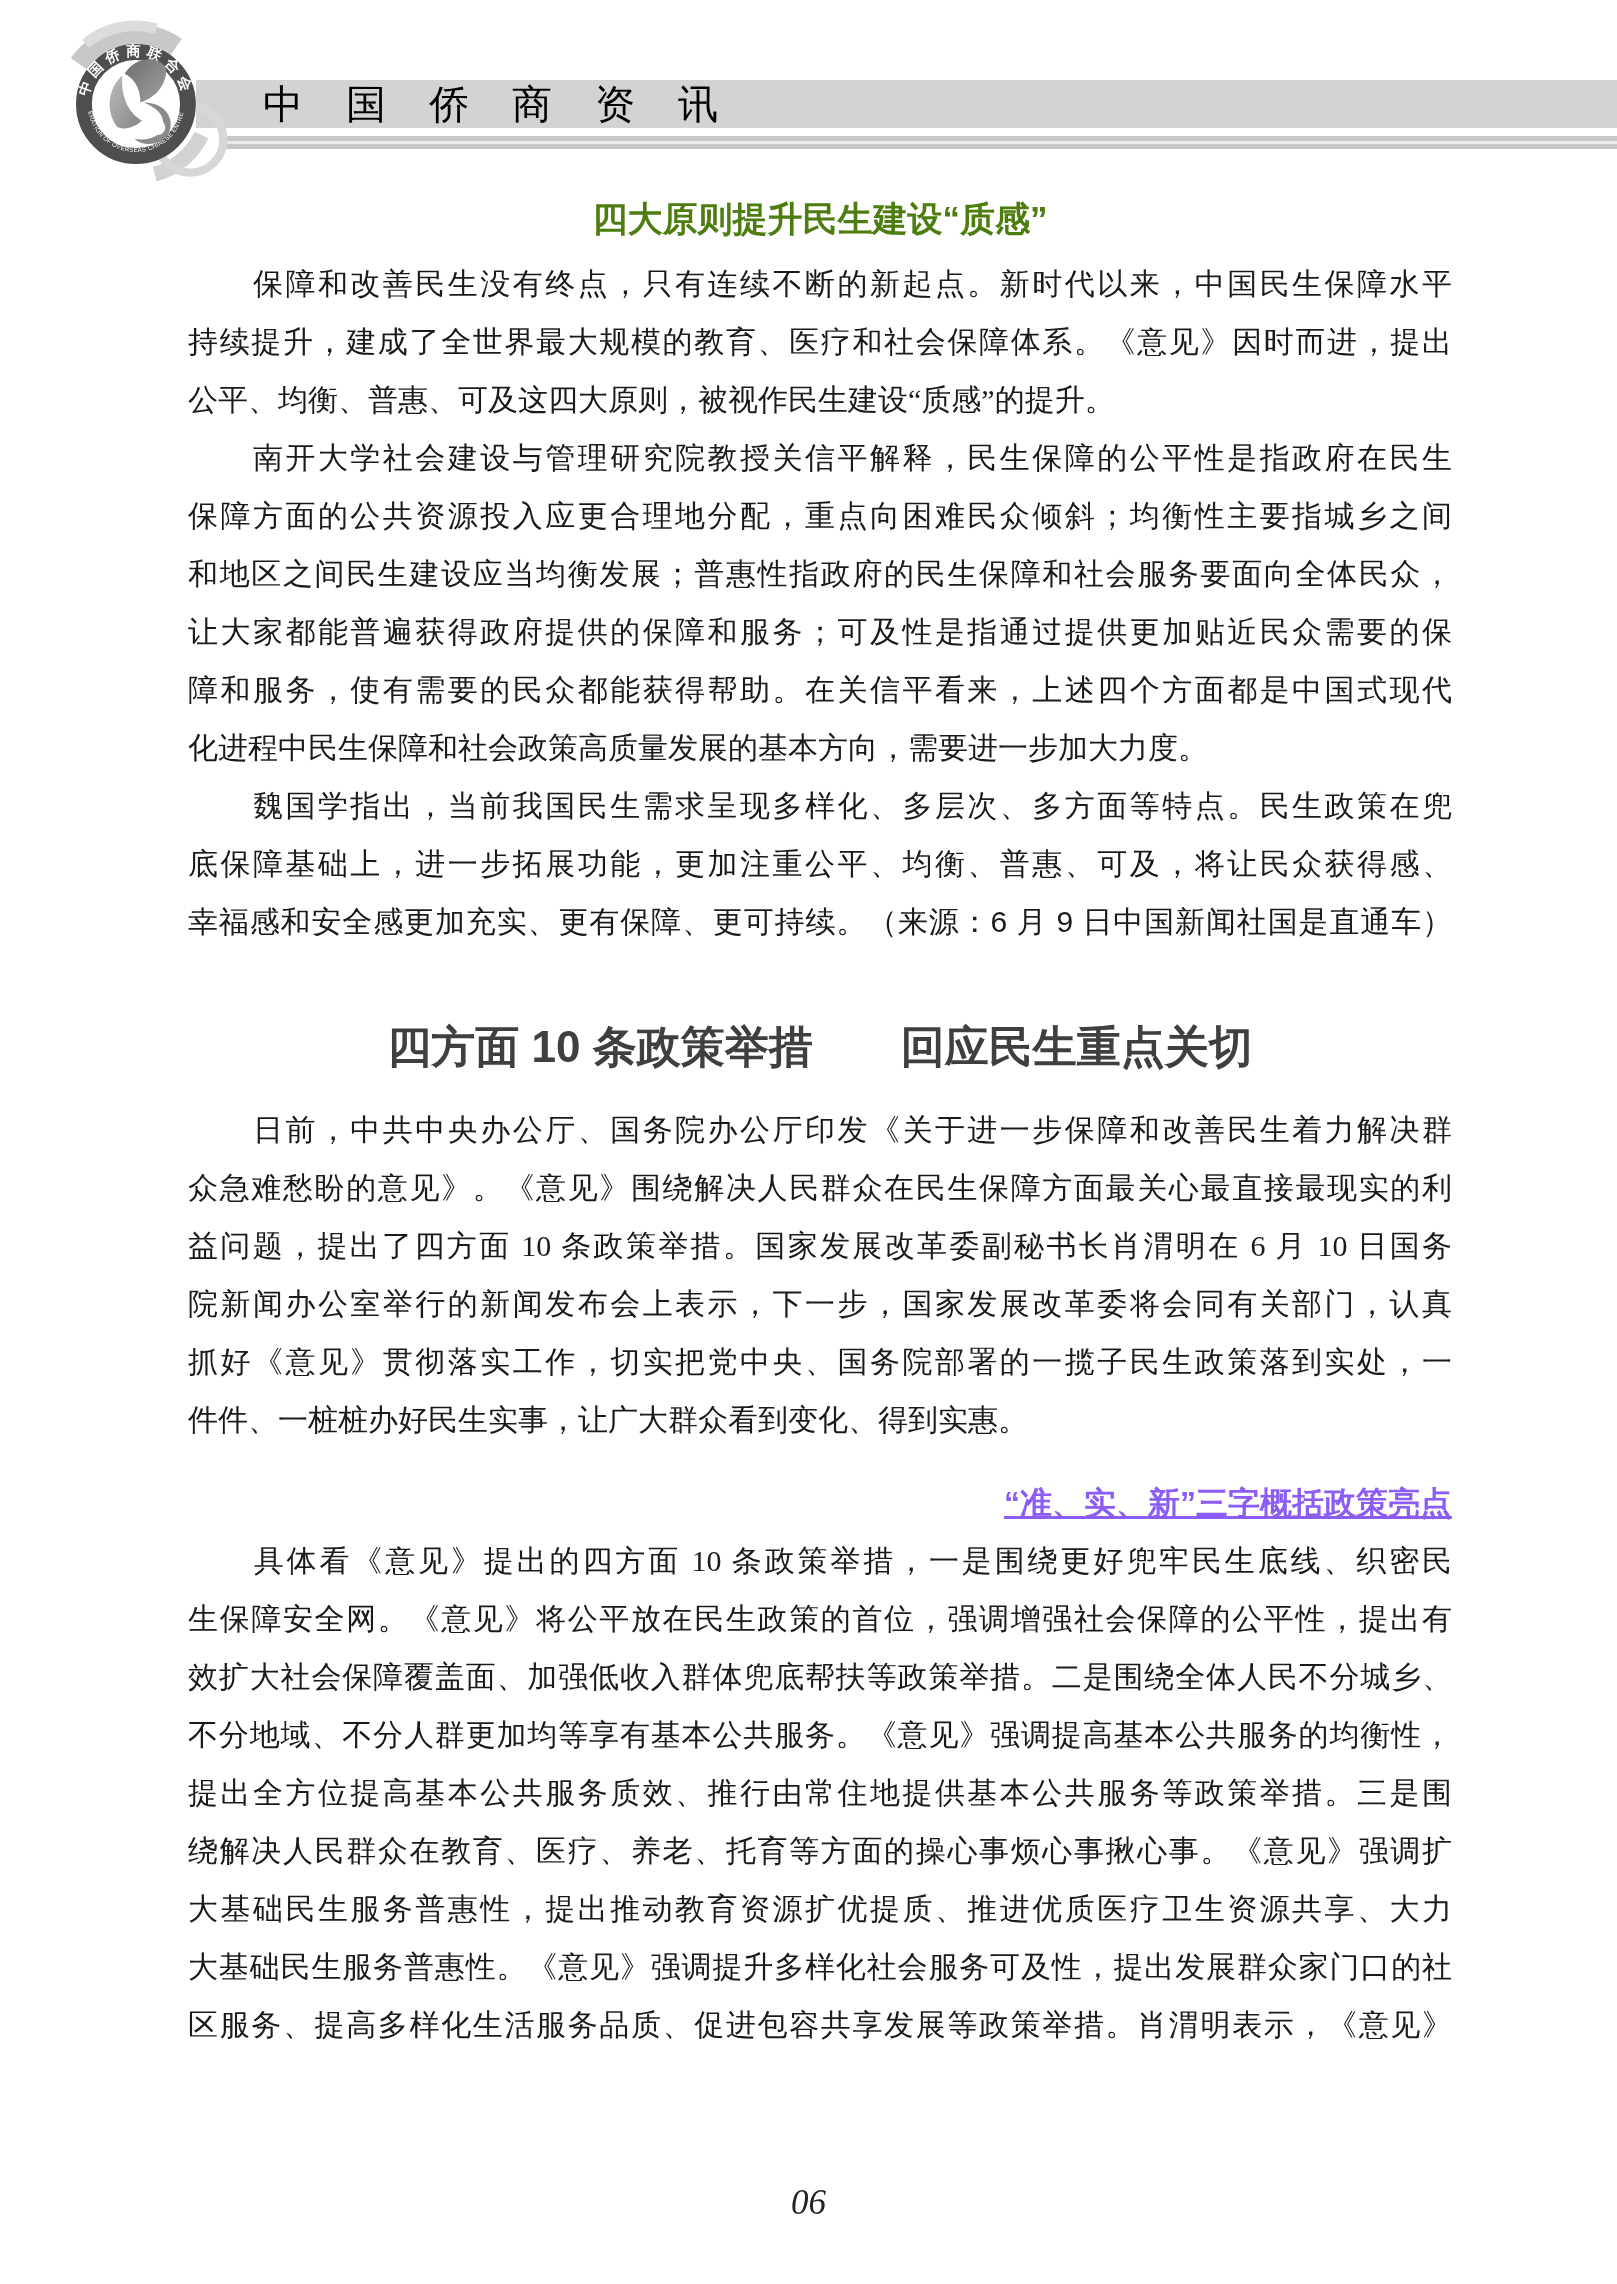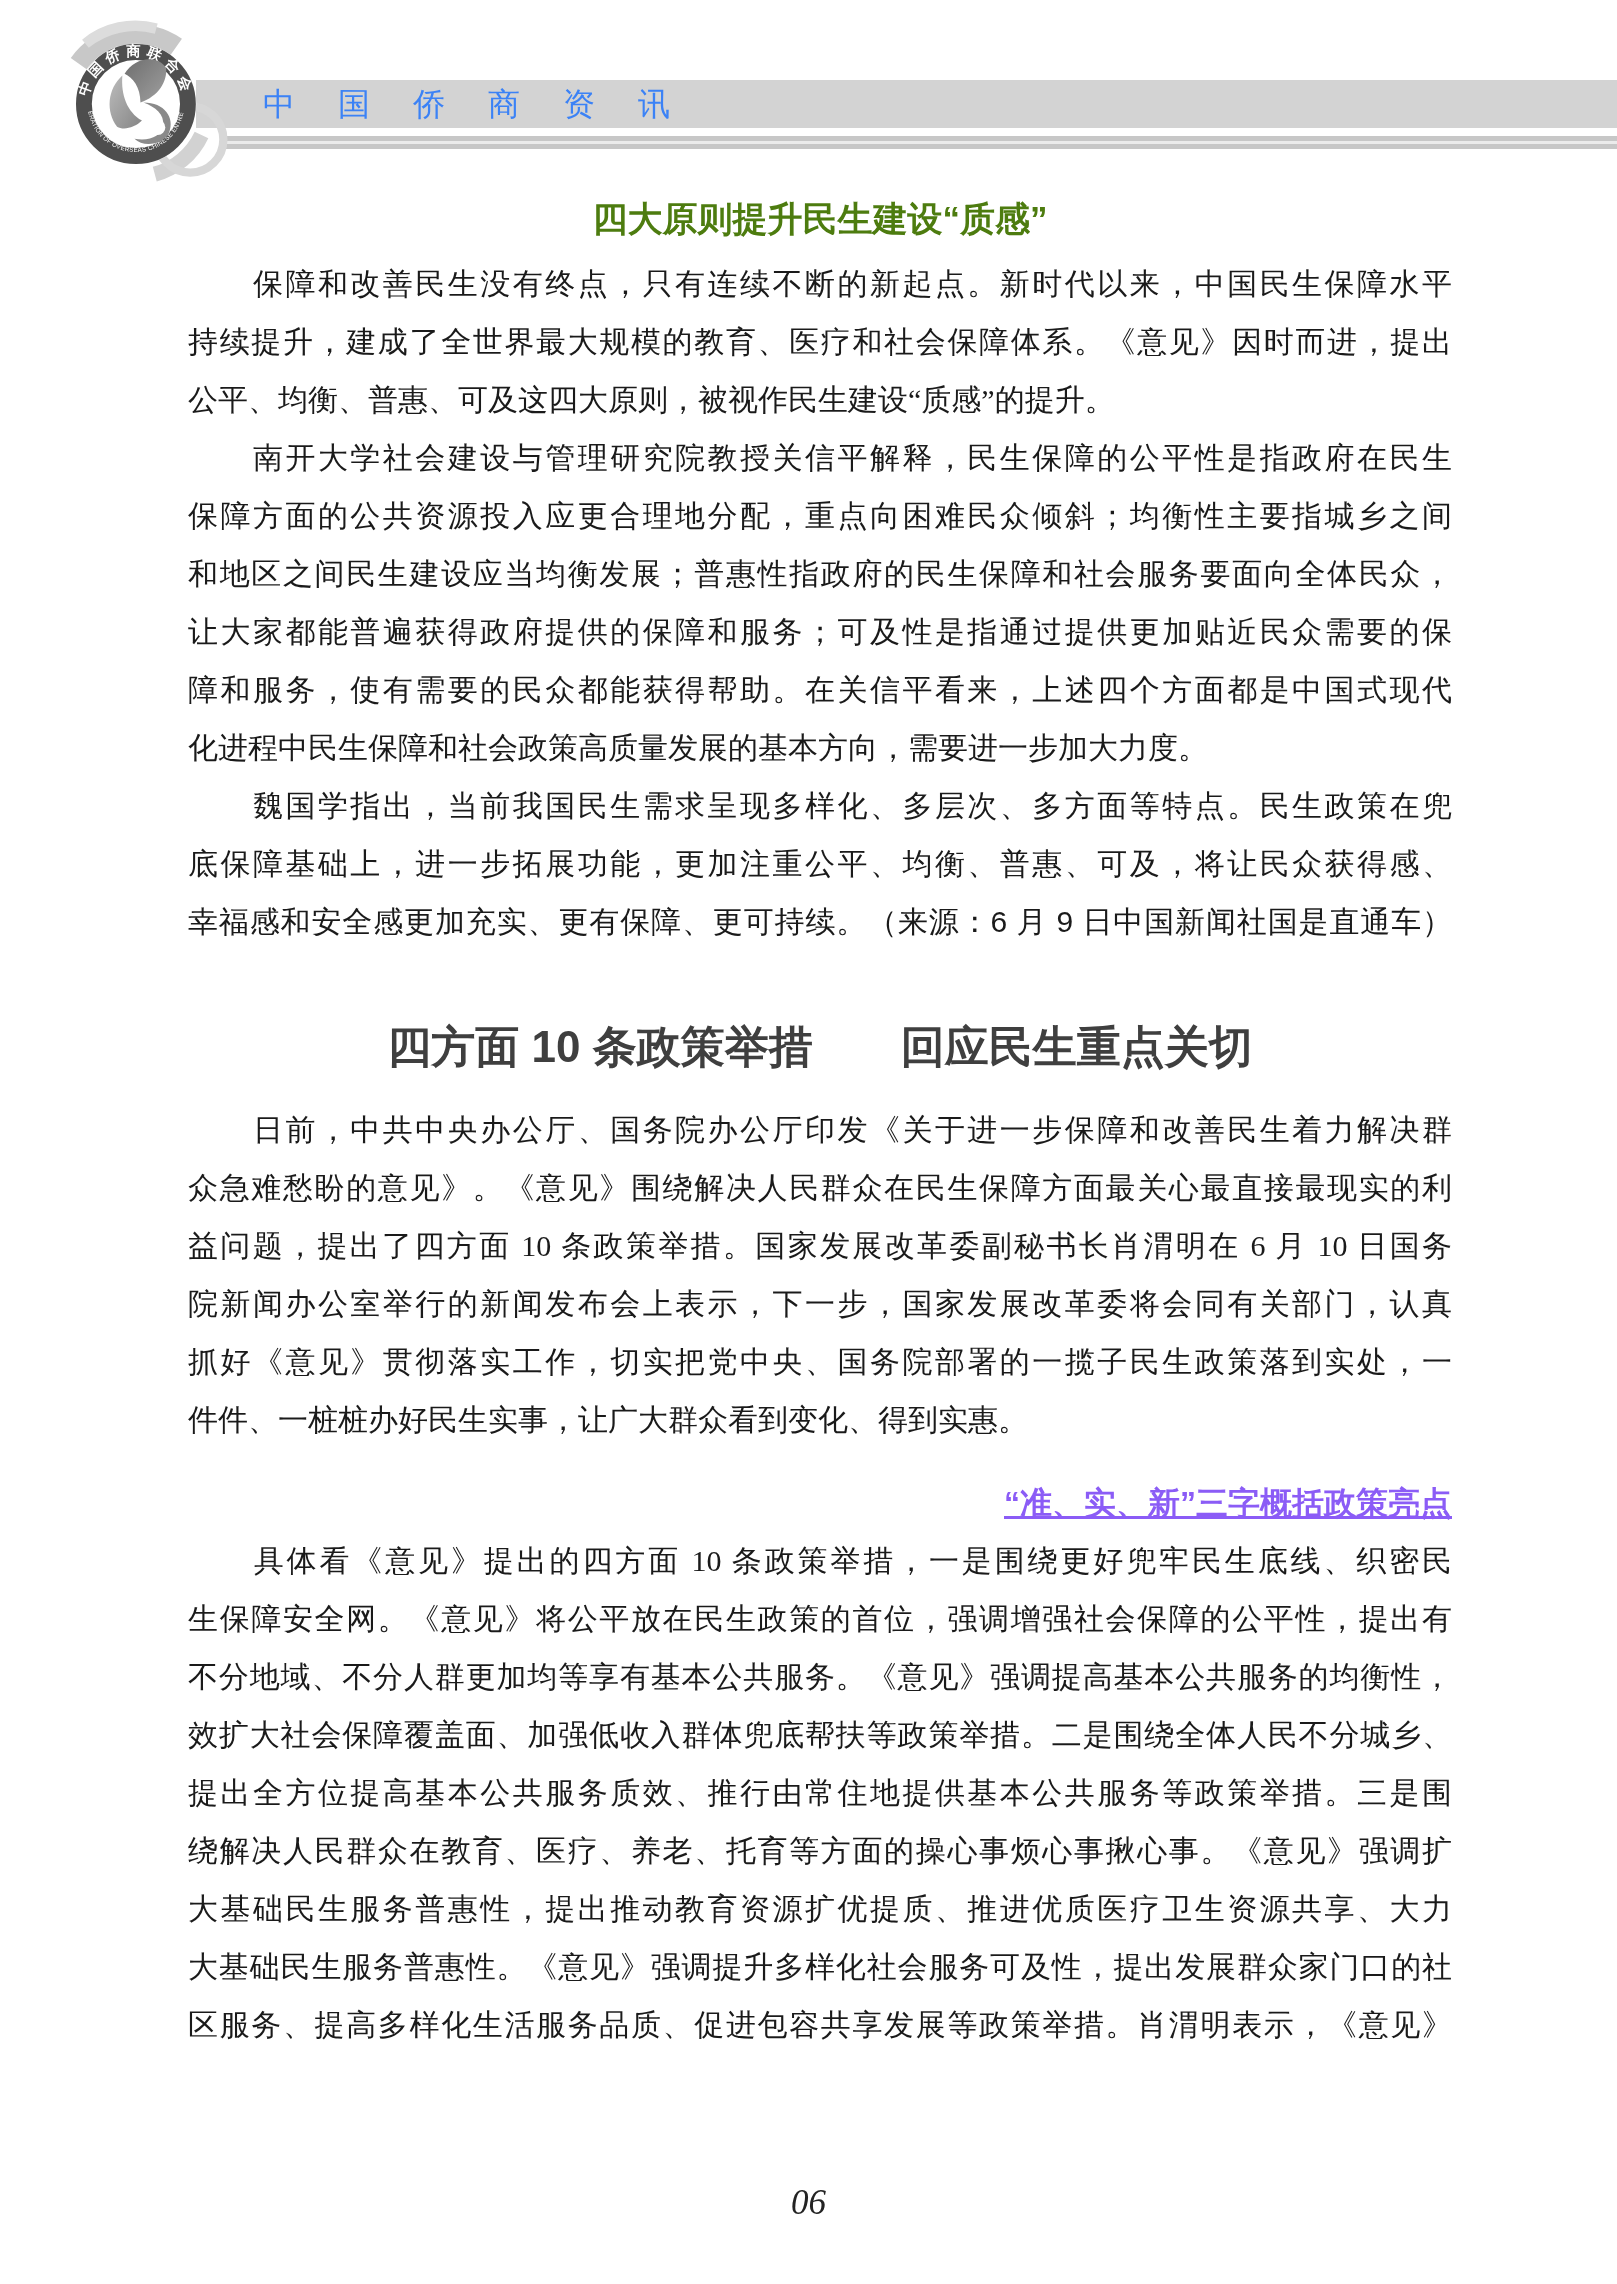--- a/index.html
+++ b/index.html
@@ -15,23 +15,23 @@
   
   .banner-bar {
     position: absolute;
     left: 196px; right: 0; top: 80px; height: 48px;
     background: #d3d3d3;
   }
   .banner-title {
     position: absolute;
     left: 263px; top: 80px; height: 48px;
     line-height: 48px;
-    font-size: 32px;
+    font-size: 40px;
     letter-spacing: 43px;
-    color: #3b82f6;
+    color: #000000;
     font-family: "Liberation Sans", "DejaVu Sans", sans-serif;
     white-space: nowrap;
   }
   .decor-stripes {
     position: absolute;
     left: 226px; right: 0; top: 136px; height: 12.8px;
     background: linear-gradient(
       #c7c7c7 0px, #c7c7c7 4.5px,
       #ebebeb 4.5px, #ebebeb 8.3px,
       #c7c7c7 8.3px, #c7c7c7 12.8px);
@@ -159,22 +159,22 @@
     <div>
         <div class="line"><span>　　日前，中共中央办公厅、国务院办公厅印发《关于进一步保障和改善民生着力解决群</span></div>
         <div class="line"><span>众急难愁盼的意见》。《意见》围绕解决人民群众在民生保障方面最关心最直接最现实的利</span></div>
         <div class="line"><span>益问题，提出了四方面 10 条政策举措。国家发展改革委副秘书长肖渭明在 6 月 10 日国务</span></div>
         <div class="line"><span>院新闻办公室举行的新闻发布会上表示，下一步，国家发展改革委将会同有关部门，认真</span></div>
         <div class="line"><span>抓好《意见》贯彻落实工作，切实把党中央、国务院部署的一揽子民生政策落到实处，一</span></div>
         <div class="line left-last"><span>件件、一桩桩办好民生实事，让广大群众看到变化、得到实惠。</span></div>
         <div class="subheading">“准、实、新”三字概括政策亮点</div>
         <div class="line"><span>　　具体看《意见》提出的四方面 10 条政策举措，一是围绕更好兜牢民生底线、织密民</span></div>
         <div class="line"><span>生保障安全网。《意见》将公平放在民生政策的首位，强调增强社会保障的公平性，提出有</span></div>
+        <div class="line"><span>效扩大社会保障覆盖面、加强低收入群体兜底帮扶等政策举措。二是围绕全体人民不分城乡、</span></div>
         <div class="line"><span>不分地域、不分人群更加均等享有基本公共服务。《意见》强调提高基本公共服务的均衡性，</span></div>
-        <div class="line"><span>效扩大社会保障覆盖面、加强低收入群体兜底帮扶等政策举措。二是围绕全体人民不分城乡、</span></div>
         <div class="line"><span>提出全方位提高基本公共服务质效、推行由常住地提供基本公共服务等政策举措。三是围</span></div>
         <div class="line"><span>绕解决人民群众在教育、医疗、养老、托育等方面的操心事烦心事揪心事。《意见》强调扩</span></div>
         <div class="line"><span>大基础民生服务普惠性，提出推动教育资源扩优提质、推进优质医疗卫生资源共享、大力</span></div>
         <div class="line"><span>大基础民生服务普惠性。《意见》强调提升多样化社会服务可及性，提出发展群众家门口的社</span></div>
         <div class="line"><span>区服务、提高多样化生活服务品质、促进包容共享发展等政策举措。肖渭明表示，《意见》</span></div>
       </div>
 
   </main>
 
   <footer class="page-footer">

